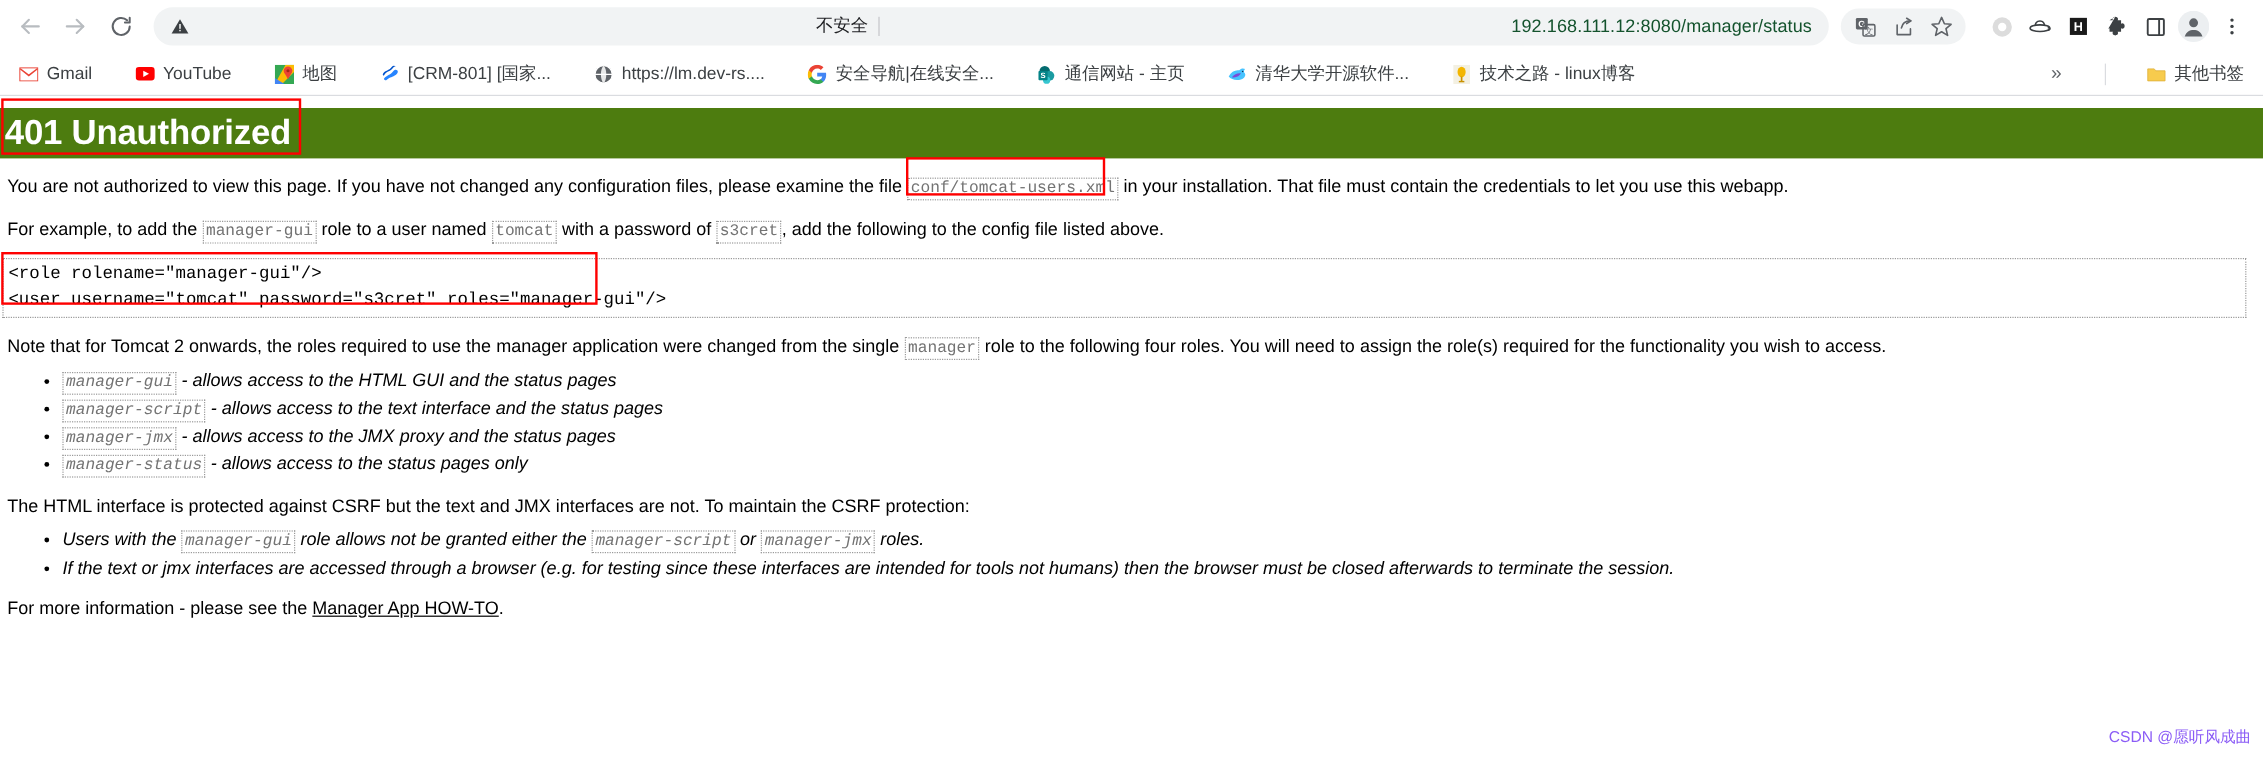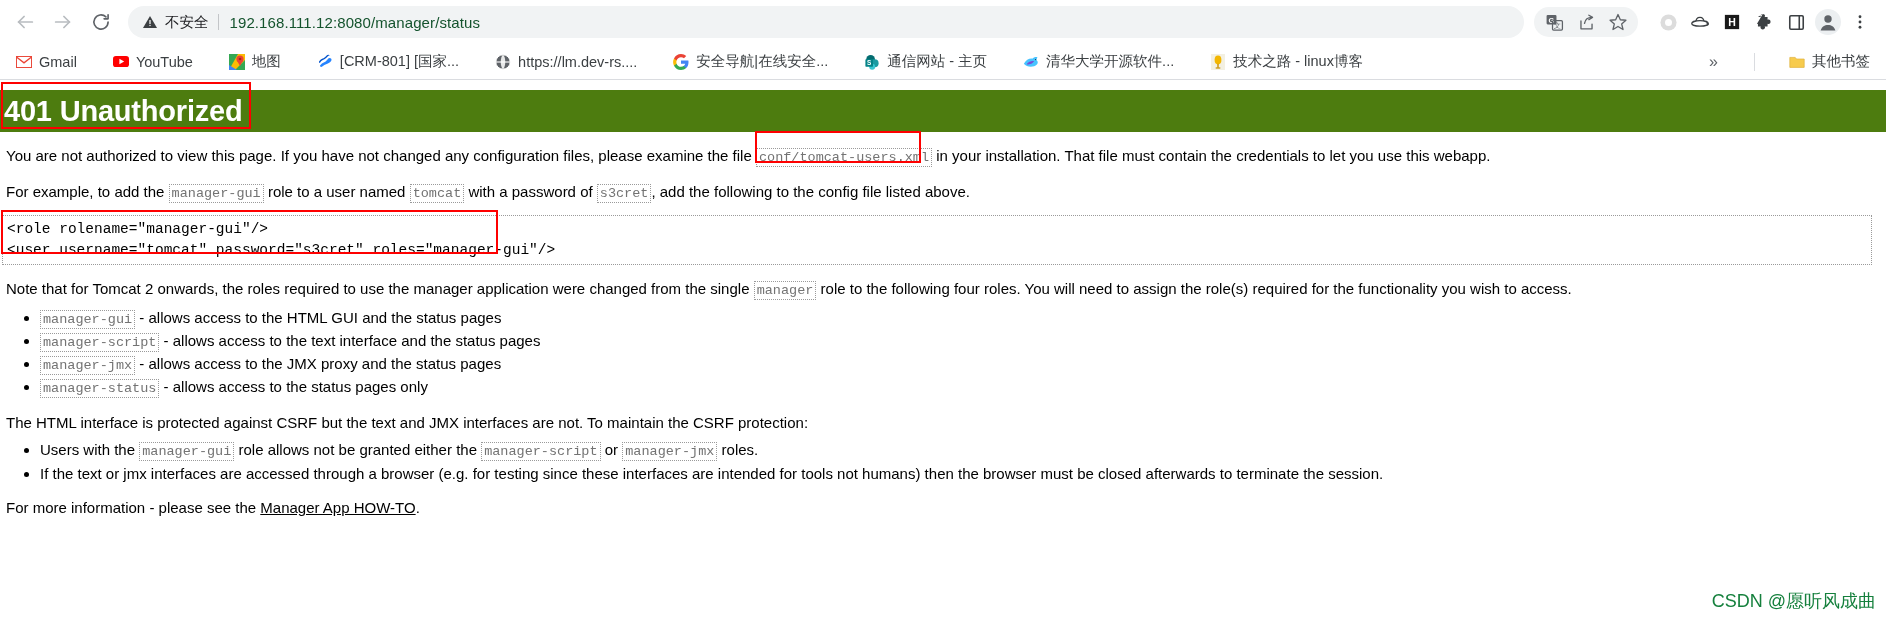--- a/index.html
+++ b/index.html
@@ -31,20 +31,21 @@
 
   .omnibox {
     flex:1 1 auto;
     height:32px;
     margin:0 10px 0 8px;
     background:#f1f3f4;
     border-radius:16px;
     display:flex; align-items:center;
     padding:0 14px;
     min-width:0;
+    justify-content:space-between;
   }
   .warn-ico { flex:none; margin-right:7px; display:flex; align-items:center;}
   .notsecure {
     font-size:14.5px; color:#202124;
     white-space:nowrap;
     padding-right:9px;
     border-right:1px solid #c3c5c8;
     line-height:16px;
   }
   .url {
@@ -158,36 +159,37 @@
     color:#000;
     display:inline-block;
     min-width:1870px;
   }
   .pre-wrap { position:relative; }
   #hl-code { left:1px; top:7px; width:497px; height:44px; }
   #hl-file { left:755px; top:-14px; width:166px; height:32px; }
 
   ul.roles {
     margin:7px 0 0 0;
-    padding-left:40px;
+    padding-left:52px;
     list-style:disc;
+    font-style:italic;
   }
   ul.roles li {
     font-size:15px; color:#000;
     line-height:1.35;
     margin:0 0 2px 0;
     white-space:nowrap;
   }
   a.howto { color:#000; text-decoration:underline; }
 
   .watermark {
     position:absolute;
-    right:10px; bottom:20px;
-    font-size:18px;
-    color:#15803d;
+    right:10px; bottom:10px;
+    font-size:13px;
+    color:#8b5cf6;
     white-space:nowrap;
   }
 </style>
 </head>
 <body>
 
 <div class="browser">
 
   <div class="toolbar">
     <div class="nav-btn disabled">

